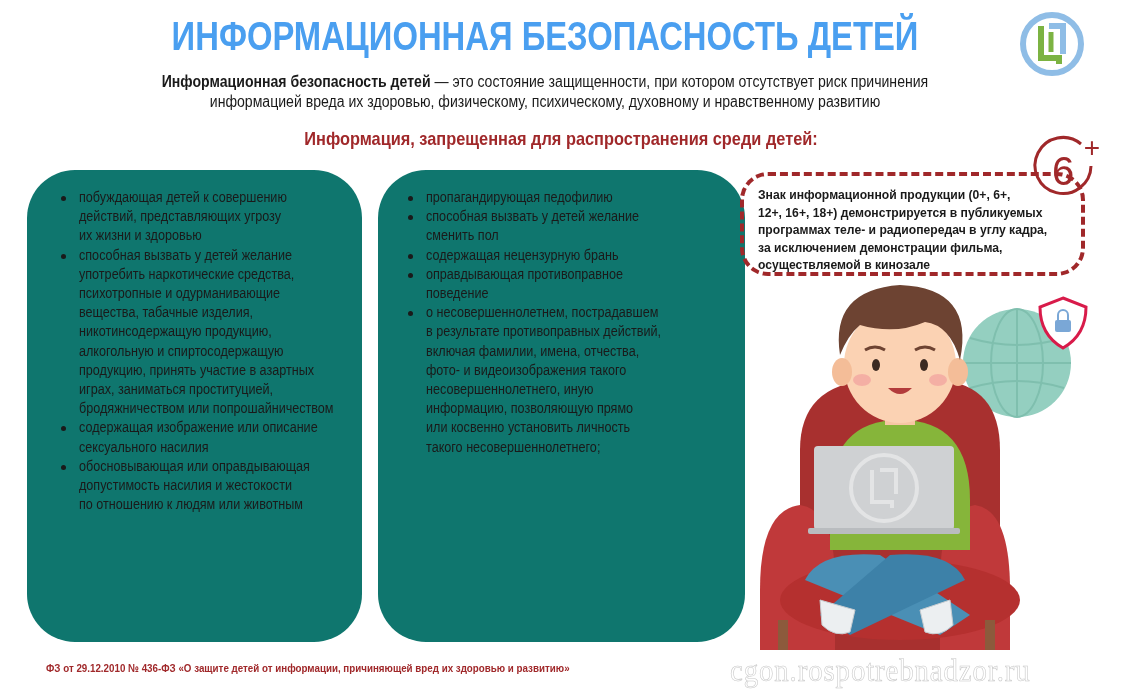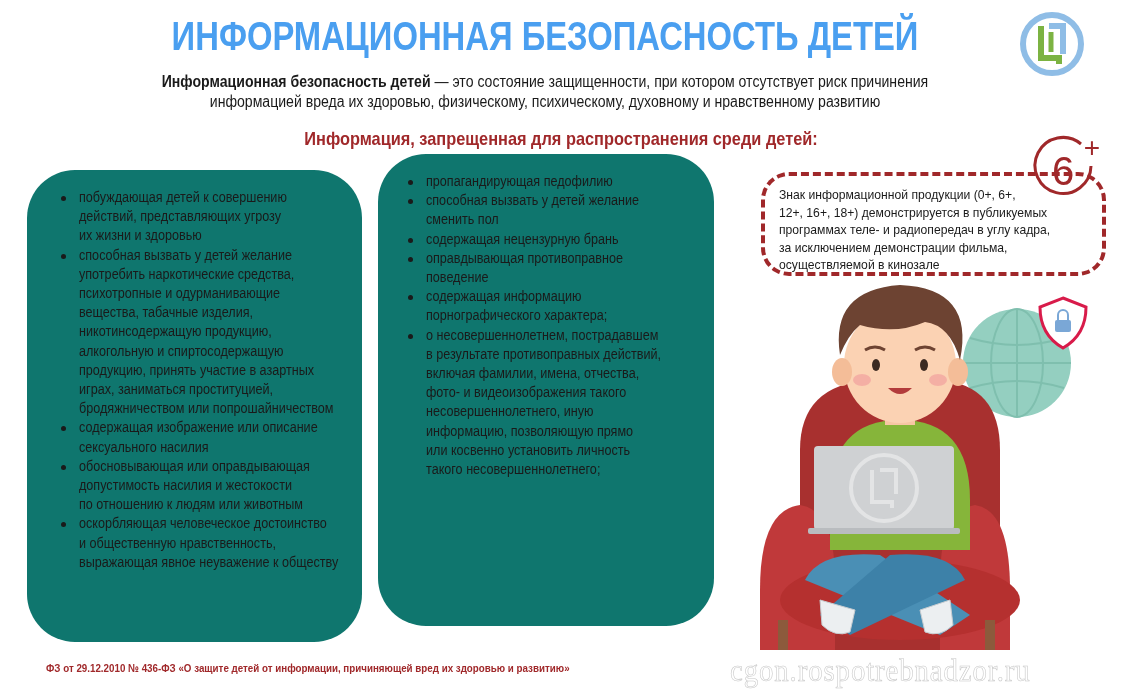--- a/index.html
+++ b/index.html
@@ -25,40 +25,41 @@
     position: absolute; left: 0; top: 128px; width: 1122px; text-align: center;
     font-size: 19px; font-weight: bold; color: #a0282a;
     transform: scaleX(0.86); transform-origin: 561px 0;
   }
 
   .card {
     position: absolute; background: #0f766e; border-radius: 48px;
     padding: 14px 10px 10px 10px;
   }
   .card.left { left: 27px; top: 170px; width: 335px; height: 472px; }
-  .card.mid { left: 378px; top: 154px; width: 336px; height: 472px; }
+  .card.mid { left: 378px; top: 170px; width: 367px; height: 472px; }
 
   .card ul { list-style: none; }
   .card li {
     position: relative; padding-left: 32px;
     font-size: 14px; line-height: 19.2px; color: #1a1a1a;
     white-space: pre-line;
   }
   .card li .txt { display: inline-block; transform: scaleX(0.9); transform-origin: 0 0; width: 111%; }
   .card li .bullet {
     position: absolute; left: 14px; top: 8px; width: 5px; height: 5px;
     border-radius: 50%; background: #1a1a1a;
   }
   .card.left ul { margin-top: 4px; margin-left: 10px; }
   .card.mid ul { margin-top: 4px; margin-left: 6px; }
 
   .note-box {
-    position: absolute; left: 761px; top: 172px; width: 345px; height: 104px;
+    position: absolute; left: 740px; top: 172px; width: 345px; height: 104px;
     border: 4px dashed #a0282a; border-radius: 28px;
     padding: 10px 14px;
+    font-weight: bold;
   }
   .note-text {
     font-size: 13.5px; line-height: 17.5px; color: #1a1a1a; white-space: pre-line;
     transform: scaleX(0.9); transform-origin: 0 0; width: 111%;
   }
   .age-badge { position: absolute; left: 1029px; top: 132px; width: 80px; height: 70px; background: transparent; }
 
   .illus { position: absolute; left: 760px; top: 280px; width: 362px; height: 370px; }
 
   .footer-law {
@@ -104,36 +105,31 @@
 никотинсодержащую продукцию,
 алкогольную и спиртосодержащую
 продукцию, принять участие в азартных
 играх, заниматься проституцией,
 бродяжничеством или попрошайничеством</span></li>
     <li><span class="bullet"></span><span class="txt">содержащая изображение или описание
 сексуального насилия</span></li>
     <li><span class="bullet"></span><span class="txt">обосновывающая или оправдывающая
 допустимость насилия и жестокости
 по отношению к людям или животным</span></li>
-    <li><span class="bullet"></span><span class="txt">оскорбляющая человеческое достоинство
-и общественную нравственность,
-выражающая явное неуважение к обществу</span></li>
   </ul>
 </div>
 
 <div class="card mid">
   <ul>
     <li><span class="bullet"></span><span class="txt">пропагандирующая педофилию</span></li>
     <li><span class="bullet"></span><span class="txt">способная вызвать у детей желание
 сменить пол</span></li>
     <li><span class="bullet"></span><span class="txt">содержащая нецензурную брань</span></li>
     <li><span class="bullet"></span><span class="txt">оправдывающая противоправное
 поведение</span></li>
-    <li><span class="bullet"></span><span class="txt">содержащая информацию
-порнографического характера;</span></li>
     <li><span class="bullet"></span><span class="txt">о несовершеннолетнем, пострадавшем
 в результате противоправных действий,
 включая фамилии, имена, отчества,
 фото- и видеоизображения такого
 несовершеннолетнего, иную
 информацию, позволяющую прямо
 или косвенно установить личность
 такого несовершеннолетнего;</span></li>
   </ul>
 </div>

